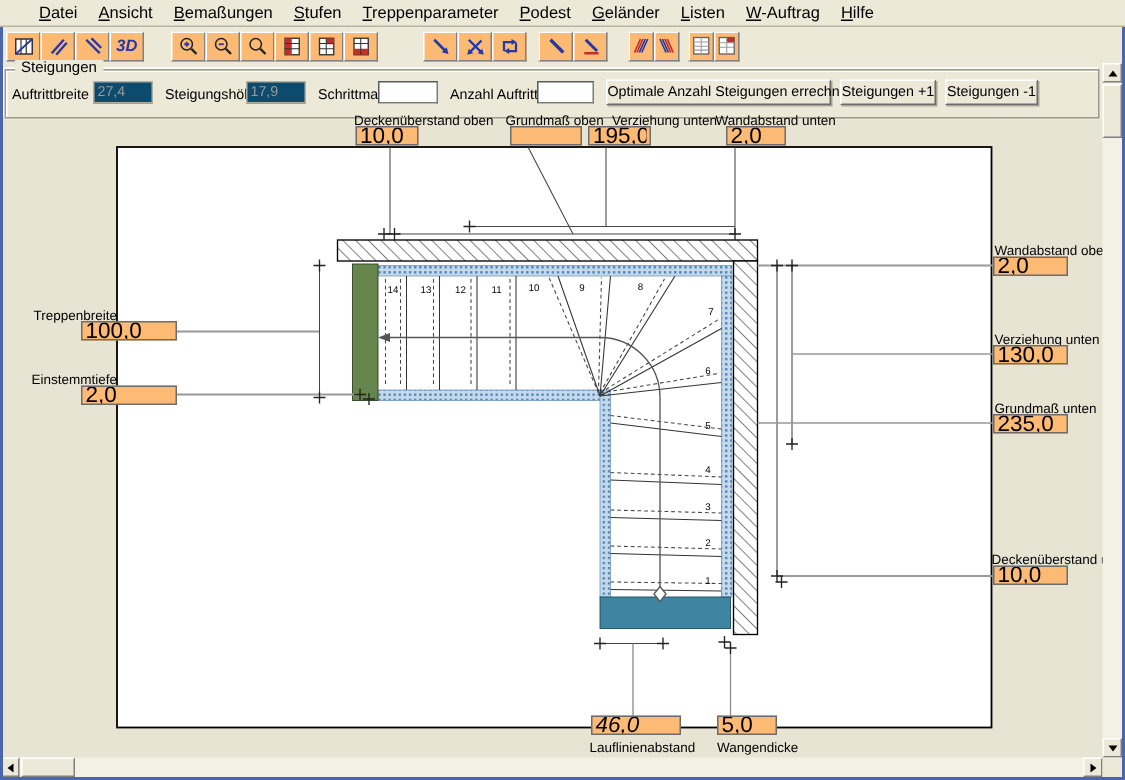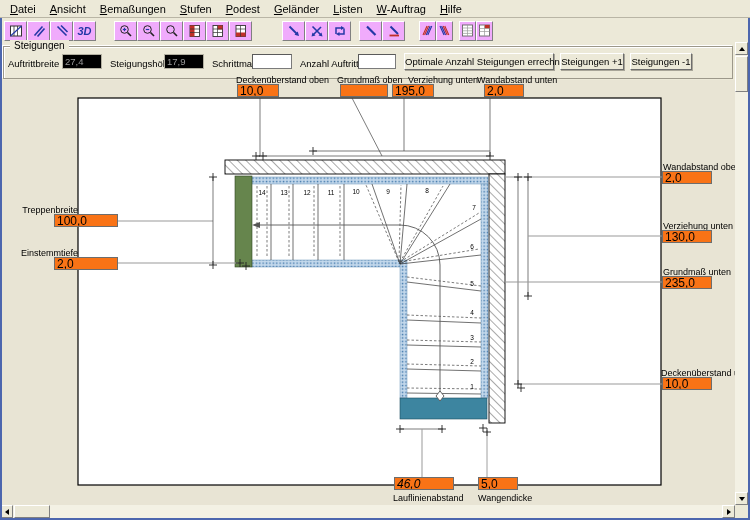--- a/index.html
+++ b/index.html
@@ -7,48 +7,48 @@
   body { font-family:"Liberation Sans", sans-serif; background:#ECE9D8; position:relative; overflow:hidden; }
   #app { position:relative; width:750px; height:520px; background:#ECE9D8; }
 
   
   .edge { position:absolute; background:#4C66AE; z-index:50; }
   .edge-left { left:0; top:18px; width:2px; height:502px; }
   .edge-right { right:0; top:18px; width:2px; height:502px; }
   .edge-bottom { left:0; top:518px; width:750px; height:2px; }
 
   
-  .menubar { position:absolute; left:0; top:0; width:750px; height:18px; display:flex; align-items:center; padding-left:3px; font-size:11px; color:#000; border-bottom:1px solid #B9B5A5; background:#ECE9D8; }
+  .menubar { position:absolute; left:0; top:0; width:750px; height:18px; display:flex; align-items:center; padding-left:19px; font-size:11px; color:#000; border-bottom:1px solid #B9B5A5; background:#ECE9D8; }
   .menu-item { display:inline-block; padding:2px 7px 2px 7px; cursor:default; }
   .menu-item::first-letter { text-decoration:underline; }
 
   
   .toolbar { position:absolute; left:0; top:19px; width:750px; height:23px; display:flex; align-items:center; background:#ECE9D8; }
   .tb-group { display:flex; }
-  .tbtn { width:23px; height:20px; background:#f0abfc; border:1px solid; border-color:#FFFFFF #808080 #808080 #FFFFFF; display:flex; align-items:center; justify-content:center; }
+  .tbtn { width:23px; height:20px; background:#fdba74; border:1px solid; border-color:#FFFFFF #808080 #808080 #FFFFFF; display:flex; align-items:center; justify-content:center; }
   .tbtn.narrow { width:17px; }
   .tbtn svg { display:block; }
   .tb3d { font-size:11px; font-weight:bold; color:#2438A6; font-style:italic; }
 
   
   .groupbox { position:absolute; left:3px; top:46px; width:730px; height:33px; border:1px solid #9C988A; box-shadow:1px 1px 0 #FFFFFF inset, -1px -1px 0 #FFFFFF; }
   .groupbox-label { position:absolute; left:10px; top:40px; font-size:10px; background:#ECE9D8; padding:0 4px; z-index:2; }
   .fieldlabel { position:absolute; font-size:9.5px; white-space:nowrap; }
   .field { position:absolute; height:15px; font-size:9.5px; border:1px solid #7B7B7B; border-top-color:#5A5A5A; border-left-color:#5A5A5A; background:#FFFFFF; padding:0 2px; font-family:"Liberation Sans",sans-serif; }
-  .field:disabled { color:#9a9a9a; background:#000000; border-color:#B3B0A1; }
+  .field:disabled { color:#9a9a9a; background:#0c4a6e; border-color:#B3B0A1; }
   .gbtn { position:absolute; height:17px; font-size:9.5px; background:#ECE9D8; border:1px solid; border-color:#FFFFFF #6d6d6d #6d6d6d #FFFFFF; box-shadow:1px 1px 0 #a8a598; font-family:"Liberation Sans",sans-serif; white-space:nowrap; }
 
   
   .client { position:absolute; left:0; top:80px; width:750px; height:440px; background:#E8E4D4; }
   #plan-svg { position:absolute; left:0; top:80px; }
 
   
   .dimlabel { position:absolute; font-size:9px; white-space:nowrap; z-index:10; }
   .dimlabel.right-align { text-align:right; }
-  .dimbox { position:absolute; height:13px; font-size:12px; border:1px solid #6d6d6d; background:#f97316; padding:0 2px; z-index:10; font-family:"Liberation Sans",sans-serif; }
+  .dimbox { position:absolute; height:13px; font-size:15px; border:1px solid #6d6d6d; background:#fdba74; padding:0 2px; z-index:10; font-family:"Liberation Sans",sans-serif; }
 
   
   .vscroll { position:absolute; left:735px; top:42px; width:13px; height:463px; background:#F3F1E4; z-index:40; }
   .hscroll { position:absolute; left:0; top:505px; width:735px; height:13px; background:#F3F1E4; z-index:40; }
   .sbtn { position:absolute; width:13px; height:13px; background:#ECE9D8; border:1px solid; border-color:#FFFFFF #808080 #808080 #FFFFFF; display:flex; align-items:center; justify-content:center; }
   .sthumb { position:absolute; background:#ECE9D8; border:1px solid; border-color:#FFFFFF #808080 #808080 #FFFFFF; }
   .tri { width:0; height:0; }
   .tri-up { border-left:3px solid transparent; border-right:3px solid transparent; border-bottom:4px solid #000; }
   .tri-down { border-left:3px solid transparent; border-right:3px solid transparent; border-top:4px solid #000; }
   .tri-left { border-top:3px solid transparent; border-bottom:3px solid transparent; border-right:4px solid #000; }
@@ -58,20 +58,21 @@
 </head>
 <body>
 
 <div id="app">
 
   <div class="menubar">
     <span class="menu-item">Datei</span>
     <span class="menu-item">Ansicht</span>
     <span class="menu-item">Bemaßungen</span>
     <span class="menu-item">Stufen</span>
+    <span class="menu-item">Treppenparameter</span>
     <span class="menu-item">Podest</span>
     <span class="menu-item">Geländer</span>
     <span class="menu-item">Listen</span>
     <span class="menu-item">W-Auftrag</span>
     <span class="menu-item">Hilfe</span>
   </div>
 
   <div class="toolbar">
     <div class="tb-group" style="margin-left:4px">
       <div class="tbtn">

